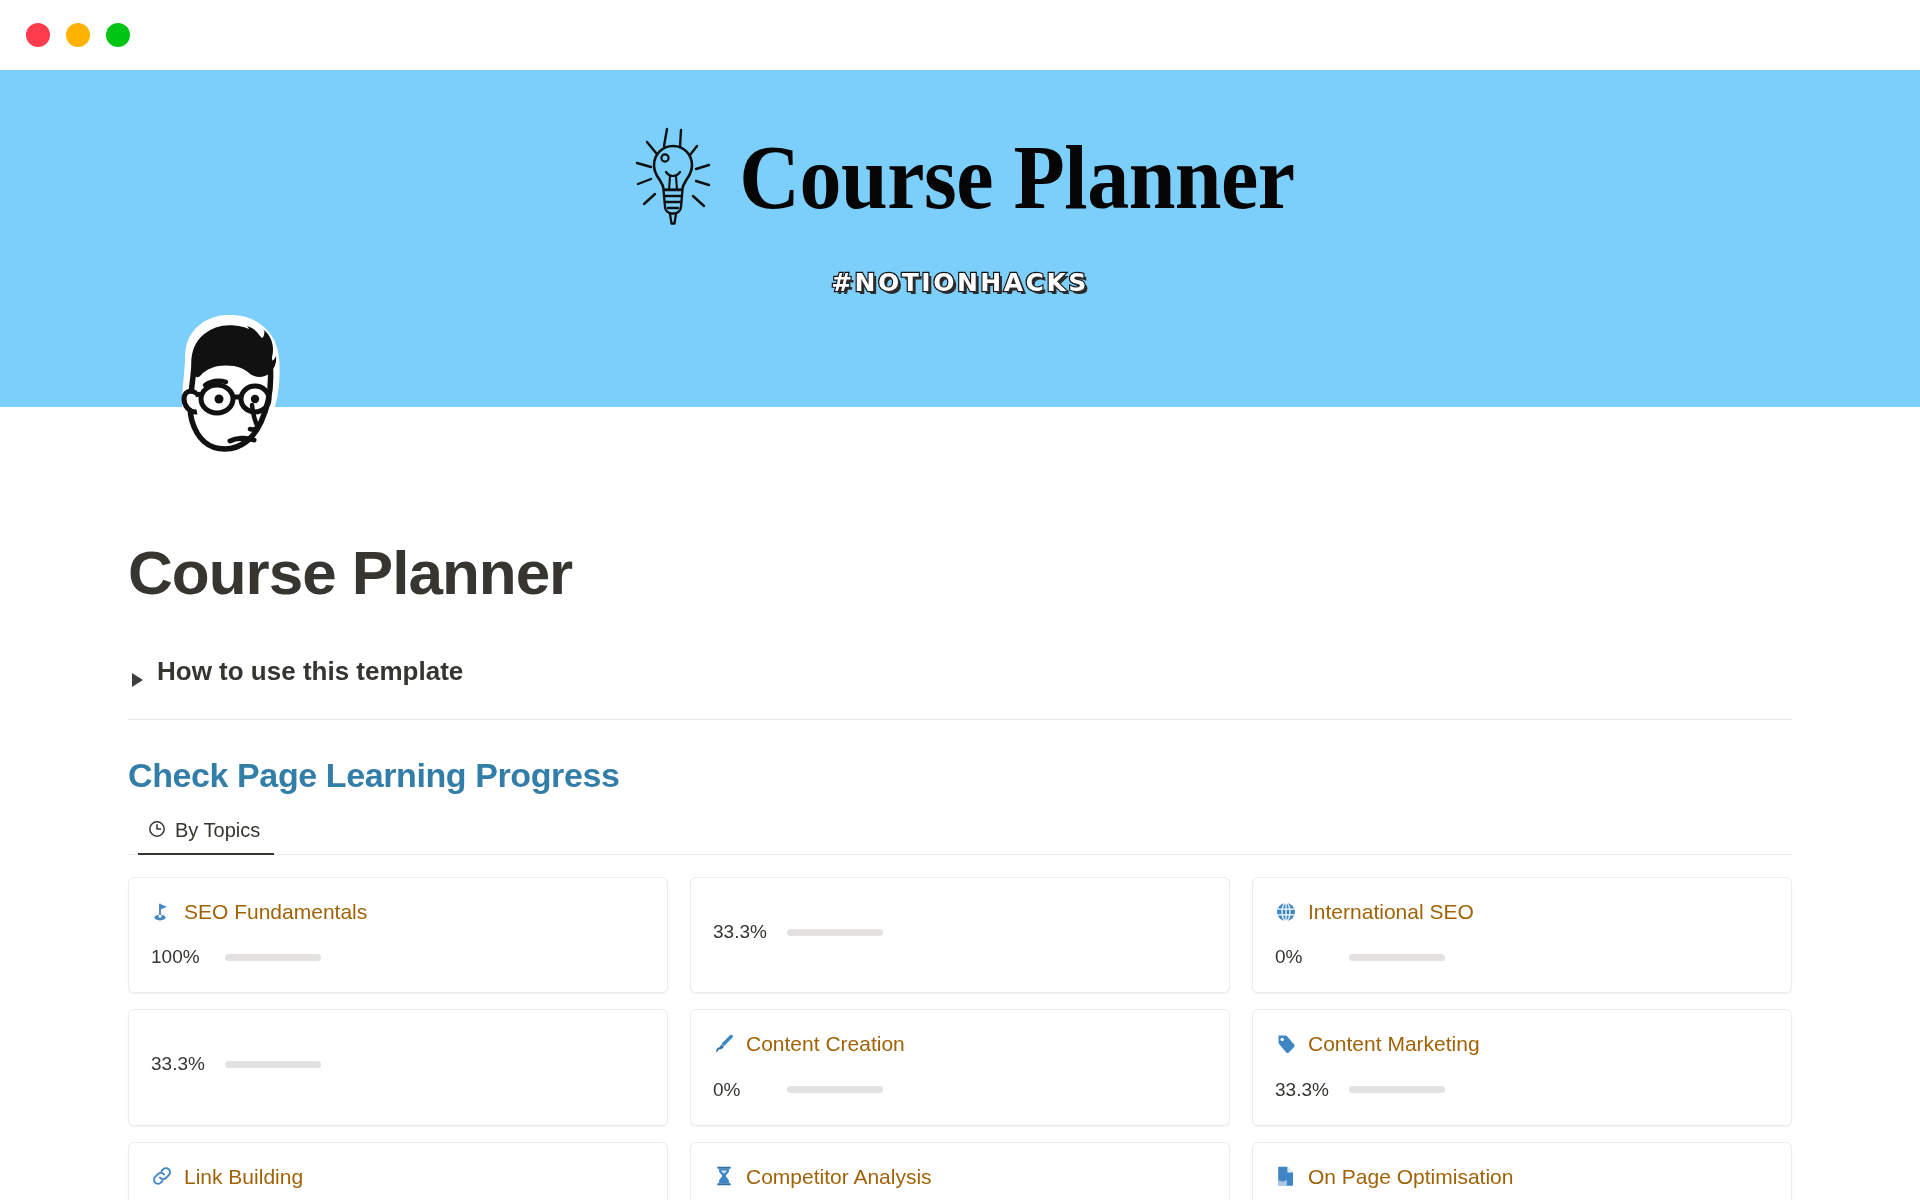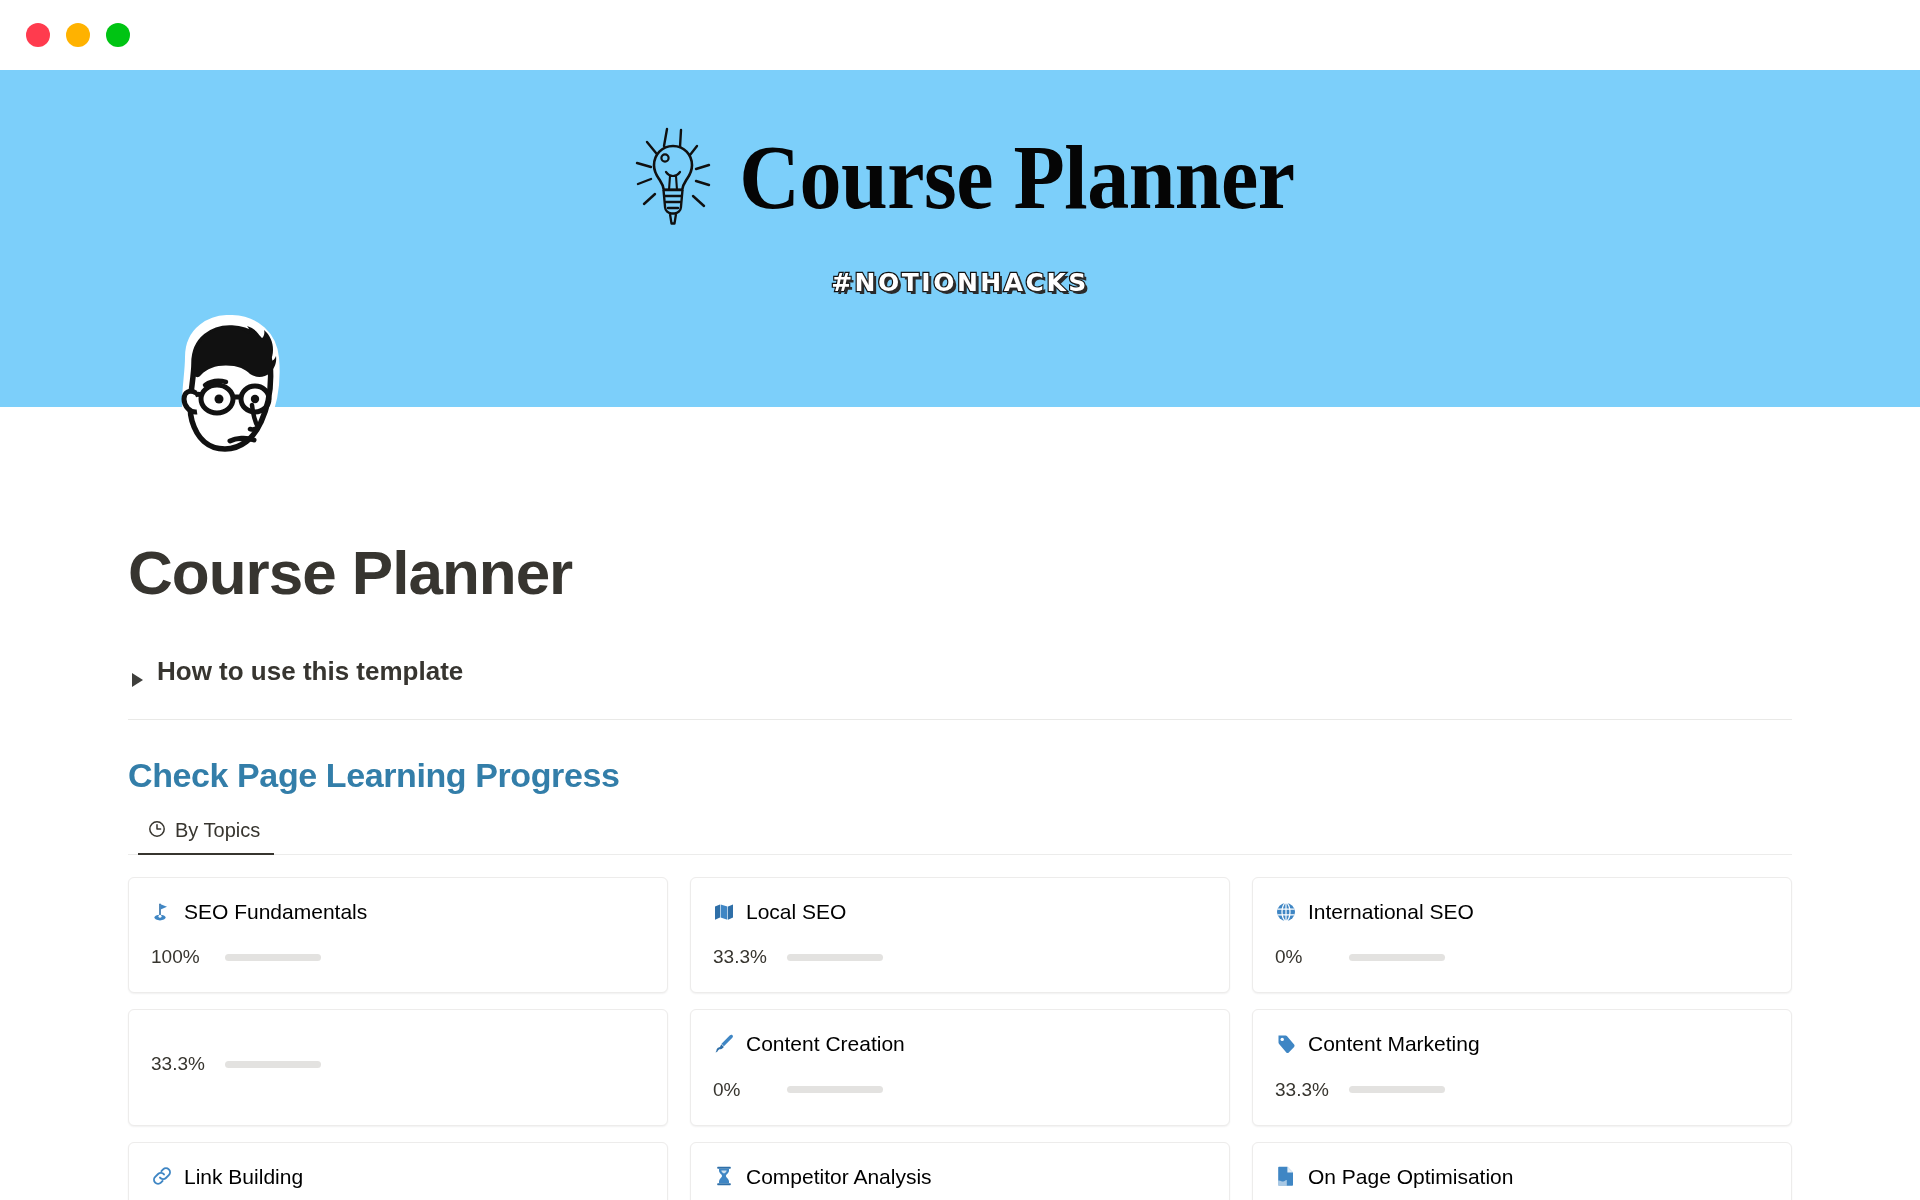--- a/index.html
+++ b/index.html
@@ -179,21 +179,21 @@
   .card-icon {
     width: 22px;
     height: 22px;
     flex: 0 0 22px;
     display: flex;
     align-items: center;
     justify-content: center;
   }
   .card-title {
     font-size: 21px;
-    color: #000000;
+    color: #a16207;
     line-height: 1.2;
     white-space: nowrap;
   }
   .card-progress {
     margin-top: 22px;
     display: flex;
     align-items: center;
     gap: 16px;
   }
   .pct {
@@ -330,30 +330,20 @@
             </svg>
           </span>
           <span class="card-title">SEO Fundamentals</span>
         </div>
         <div class="card-progress">
           <span class="pct">100%</span>
           <span class="bar-track" style="background: rgb(227, 226, 224);"><span class="bar-fill" style="width: 100%; background: rgb(111, 158, 130);"></span></span>
         </div>
       </div>
       <div class="card">
-        <div class="card-head">
-          <span class="card-icon">
-            <svg width="22" height="22" viewBox="0 0 22 22" xmlns="http://www.w3.org/2000/svg">
-              <path d="M2 5.5L7 3.4v13.2L2 18.7z" fill="#2f6fa8"></path>
-              <path d="M7.6 3.4l6.8 2.1v13.2L7.6 16.6z" fill="#3f86c4"></path>
-              <path d="M15 5.5l5-2.1v13.2l-5 2.1z" fill="#2f6fa8"></path>
-            </svg>
-          </span>
-          <span class="card-title">Local SEO</span>
-        </div>
         <div class="card-progress">
           <span class="pct">33.3%</span>
           <span class="bar-track" style="background: rgb(227, 226, 224);"><span class="bar-fill" style="width: 33.3%; background: rgb(111, 158, 130);"></span></span>
         </div>
       </div>
       <div class="card">
         <div class="card-head">
           <span class="card-icon">
             <svg width="22" height="22" viewBox="0 0 22 22" xmlns="http://www.w3.org/2000/svg">
               <circle cx="11" cy="11" r="9" fill="#3f86c4"></circle>

